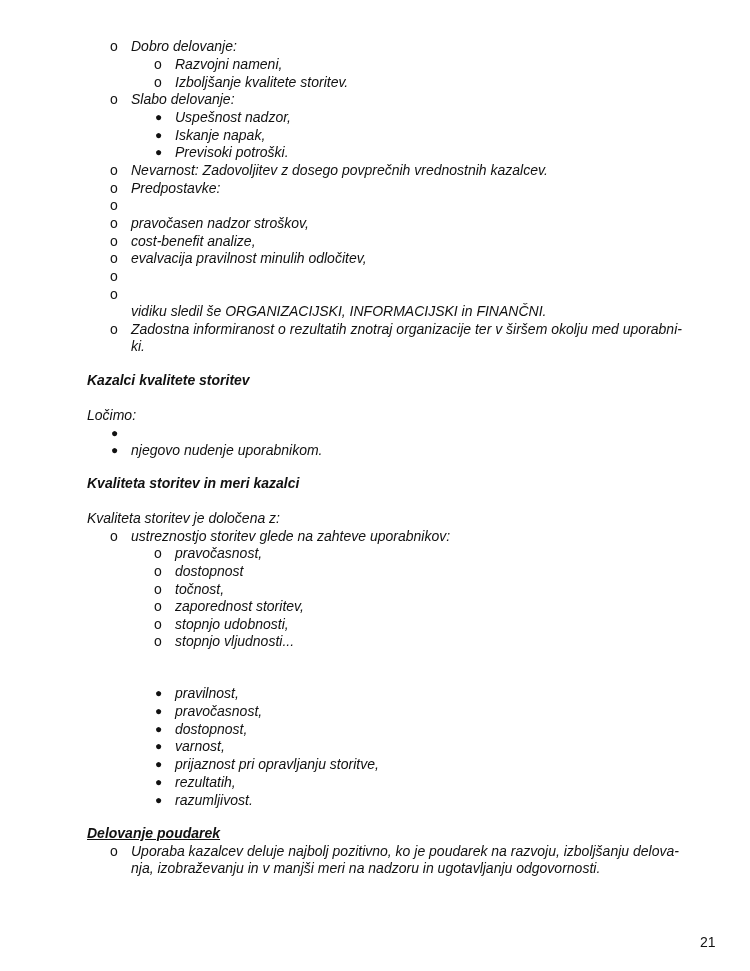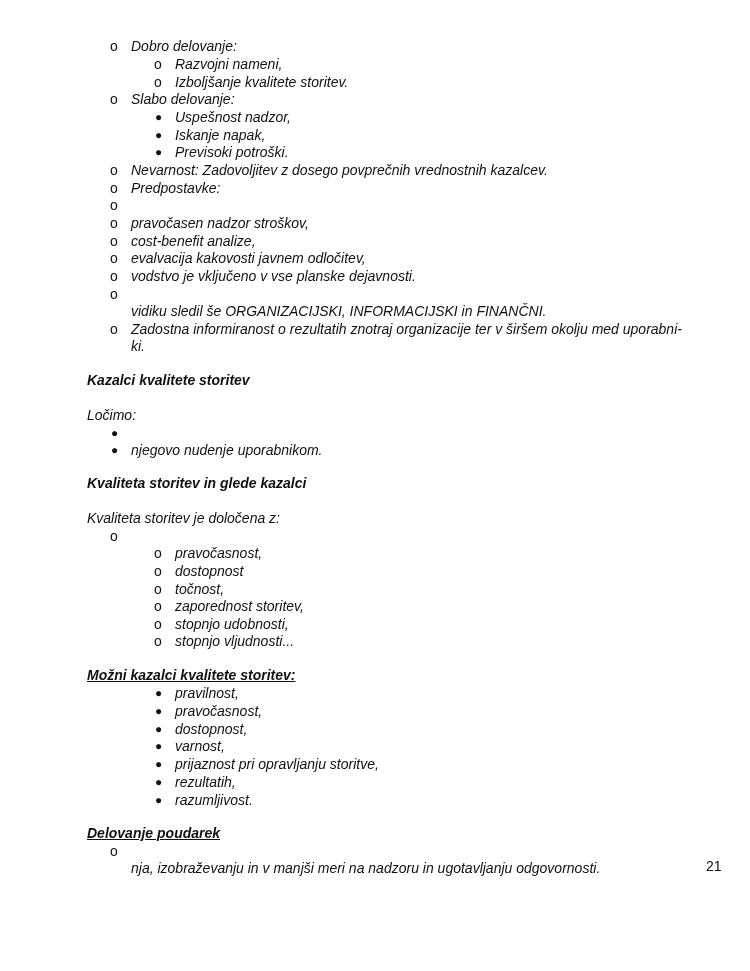--- a/index.html
+++ b/index.html
@@ -7,21 +7,21 @@
       width: 750px; height: 971px; position: relative; overflow: hidden;
       font-family: "Liberation Sans", sans-serif; font-size: 14px; color: #111;
     }
     .page { position: absolute; left: 0; top: 0; width: 750px; height: 971px; }
     .line { position: absolute; white-space: nowrap; line-height: 18px; font-style: italic; }
     .marker { position: absolute; line-height: 18px; }
     .o { font-size: 14px; }
     .b { font-size: 12px; }
     .h { font-weight: bold; }
     .u { text-decoration: underline; }
-    .pn { position: absolute; left: 700px; top: 858px; font-size: 14px; margin-left: 6px; }
+    .pn { position: absolute; left: 700px; top: 934px; font-size: 14px; }
   </style>
 </head>
 <body>
 
 <div class="page">
 
   <span class="marker o" style="left:110px;top:37px">o</span>
   <span class="line" style="left:131px;top:37px">Dobro delovanje:</span>
 
   <span class="marker o" style="left:154px;top:55px">o</span>
@@ -50,64 +50,63 @@
 
   <span class="marker o" style="left:110px;top:196px">o</span>
 
   <span class="marker o" style="left:110px;top:214px">o</span>
   <span class="line" style="left:131px;top:214px">pravočasen nadzor stroškov,</span>
 
   <span class="marker o" style="left:110px;top:232px">o</span>
   <span class="line" style="left:131px;top:232px">cost-benefit analize,</span>
 
   <span class="marker o" style="left:110px;top:249px">o</span>
-  <span class="line" style="left:131px;top:249px">evalvacija kakovosti javnem odločitev,</span>
+  <span class="line" style="left:131px;top:249px">evalvacija pravilnost minulih odločitev,</span>
 
   <span class="marker o" style="left:110px;top:267px">o</span>
-  <span class="line" style="left:131px;top:267px">vodstvo je vključeno v vse planske dejavnosti.</span>
 
   <span class="marker o" style="left:110px;top:285px">o</span>
   <span class="line" style="left:131px;top:302px">vidiku sledil še ORGANIZACIJSKI, INFORMACIJSKI in FINANČNI.</span>
 
   <span class="marker o" style="left:110px;top:320px">o</span>
   <span class="line" style="left:131px;top:320px">Zadostna informiranost o rezultatih znotraj organizacije ter v širšem okolju med uporabni-</span>
   <span class="line" style="left:131px;top:337px">ki.</span>
 
   <span class="line h" style="left:87px;top:371px">Kazalci kvalitete storitev</span>
   <span class="line" style="left:87px;top:406px">Ločimo:</span>
 
   <span class="marker b" style="left:111px;top:424px">●</span>
 
   <span class="marker b" style="left:111px;top:441px">●</span>
   <span class="line" style="left:131px;top:441px">njegovo nudenje uporabnikom.</span>
 
-  <span class="line h" style="left:87px;top:474px">Kvaliteta storitev in glede kazalci</span>
+  <span class="line h" style="left:87px;top:474px">Kvaliteta storitev in meri kazalci</span>
   <span class="line" style="left:87px;top:509px">Kvaliteta storitev je določena z:</span>
 
   <span class="marker o" style="left:110px;top:527px">o</span>
+  <span class="line" style="left:131px;top:527px">ustreznostjo storitev glede na zahteve uporabnikov:</span>
 
   <span class="marker o" style="left:154px;top:544px">o</span>
   <span class="line" style="left:175px;top:544px">pravočasnost,</span>
 
   <span class="marker o" style="left:154px;top:562px">o</span>
   <span class="line" style="left:175px;top:562px">dostopnost</span>
 
   <span class="marker o" style="left:154px;top:580px">o</span>
   <span class="line" style="left:175px;top:580px">točnost,</span>
 
   <span class="marker o" style="left:154px;top:597px">o</span>
   <span class="line" style="left:175px;top:597px">zaporednost storitev,</span>
 
   <span class="marker o" style="left:154px;top:615px">o</span>
   <span class="line" style="left:175px;top:615px">stopnjo udobnosti,</span>
 
   <span class="marker o" style="left:154px;top:632px">o</span>
   <span class="line" style="left:175px;top:632px">stopnjo vljudnosti...</span>
 
-  <span class="line h u" style="left:87px;top:666px">Možni kazalci kvalitete storitev:</span>
 
   <span class="marker b" style="left:155px;top:684px">●</span>
   <span class="line" style="left:175px;top:684px">pravilnost,</span>
 
   <span class="marker b" style="left:155px;top:702px">●</span>
   <span class="line" style="left:175px;top:702px">pravočasnost,</span>
 
   <span class="marker b" style="left:155px;top:720px">●</span>
   <span class="line" style="left:175px;top:720px">dostopnost,</span>
 
@@ -119,16 +118,17 @@
 
   <span class="marker b" style="left:155px;top:773px">●</span>
   <span class="line" style="left:175px;top:773px">rezultatih,</span>
 
   <span class="marker b" style="left:155px;top:791px">●</span>
   <span class="line" style="left:175px;top:791px">razumljivost.</span>
 
   <span class="line h u" style="left:87px;top:824px">Delovanje poudarek</span>
 
   <span class="marker o" style="left:110px;top:842px">o</span>
+  <span class="line" style="left:131px;top:842px">Uporaba kazalcev deluje najbolj pozitivno, ko je poudarek na razvoju, izboljšanju delova-</span>
   <span class="line" style="left:131px;top:859px">nja, izobraževanju in v manjši meri na nadzoru in ugotavljanju odgovornosti.</span>
 
   <span class="pn">21</span>
 </div>
 
 </body></html>

